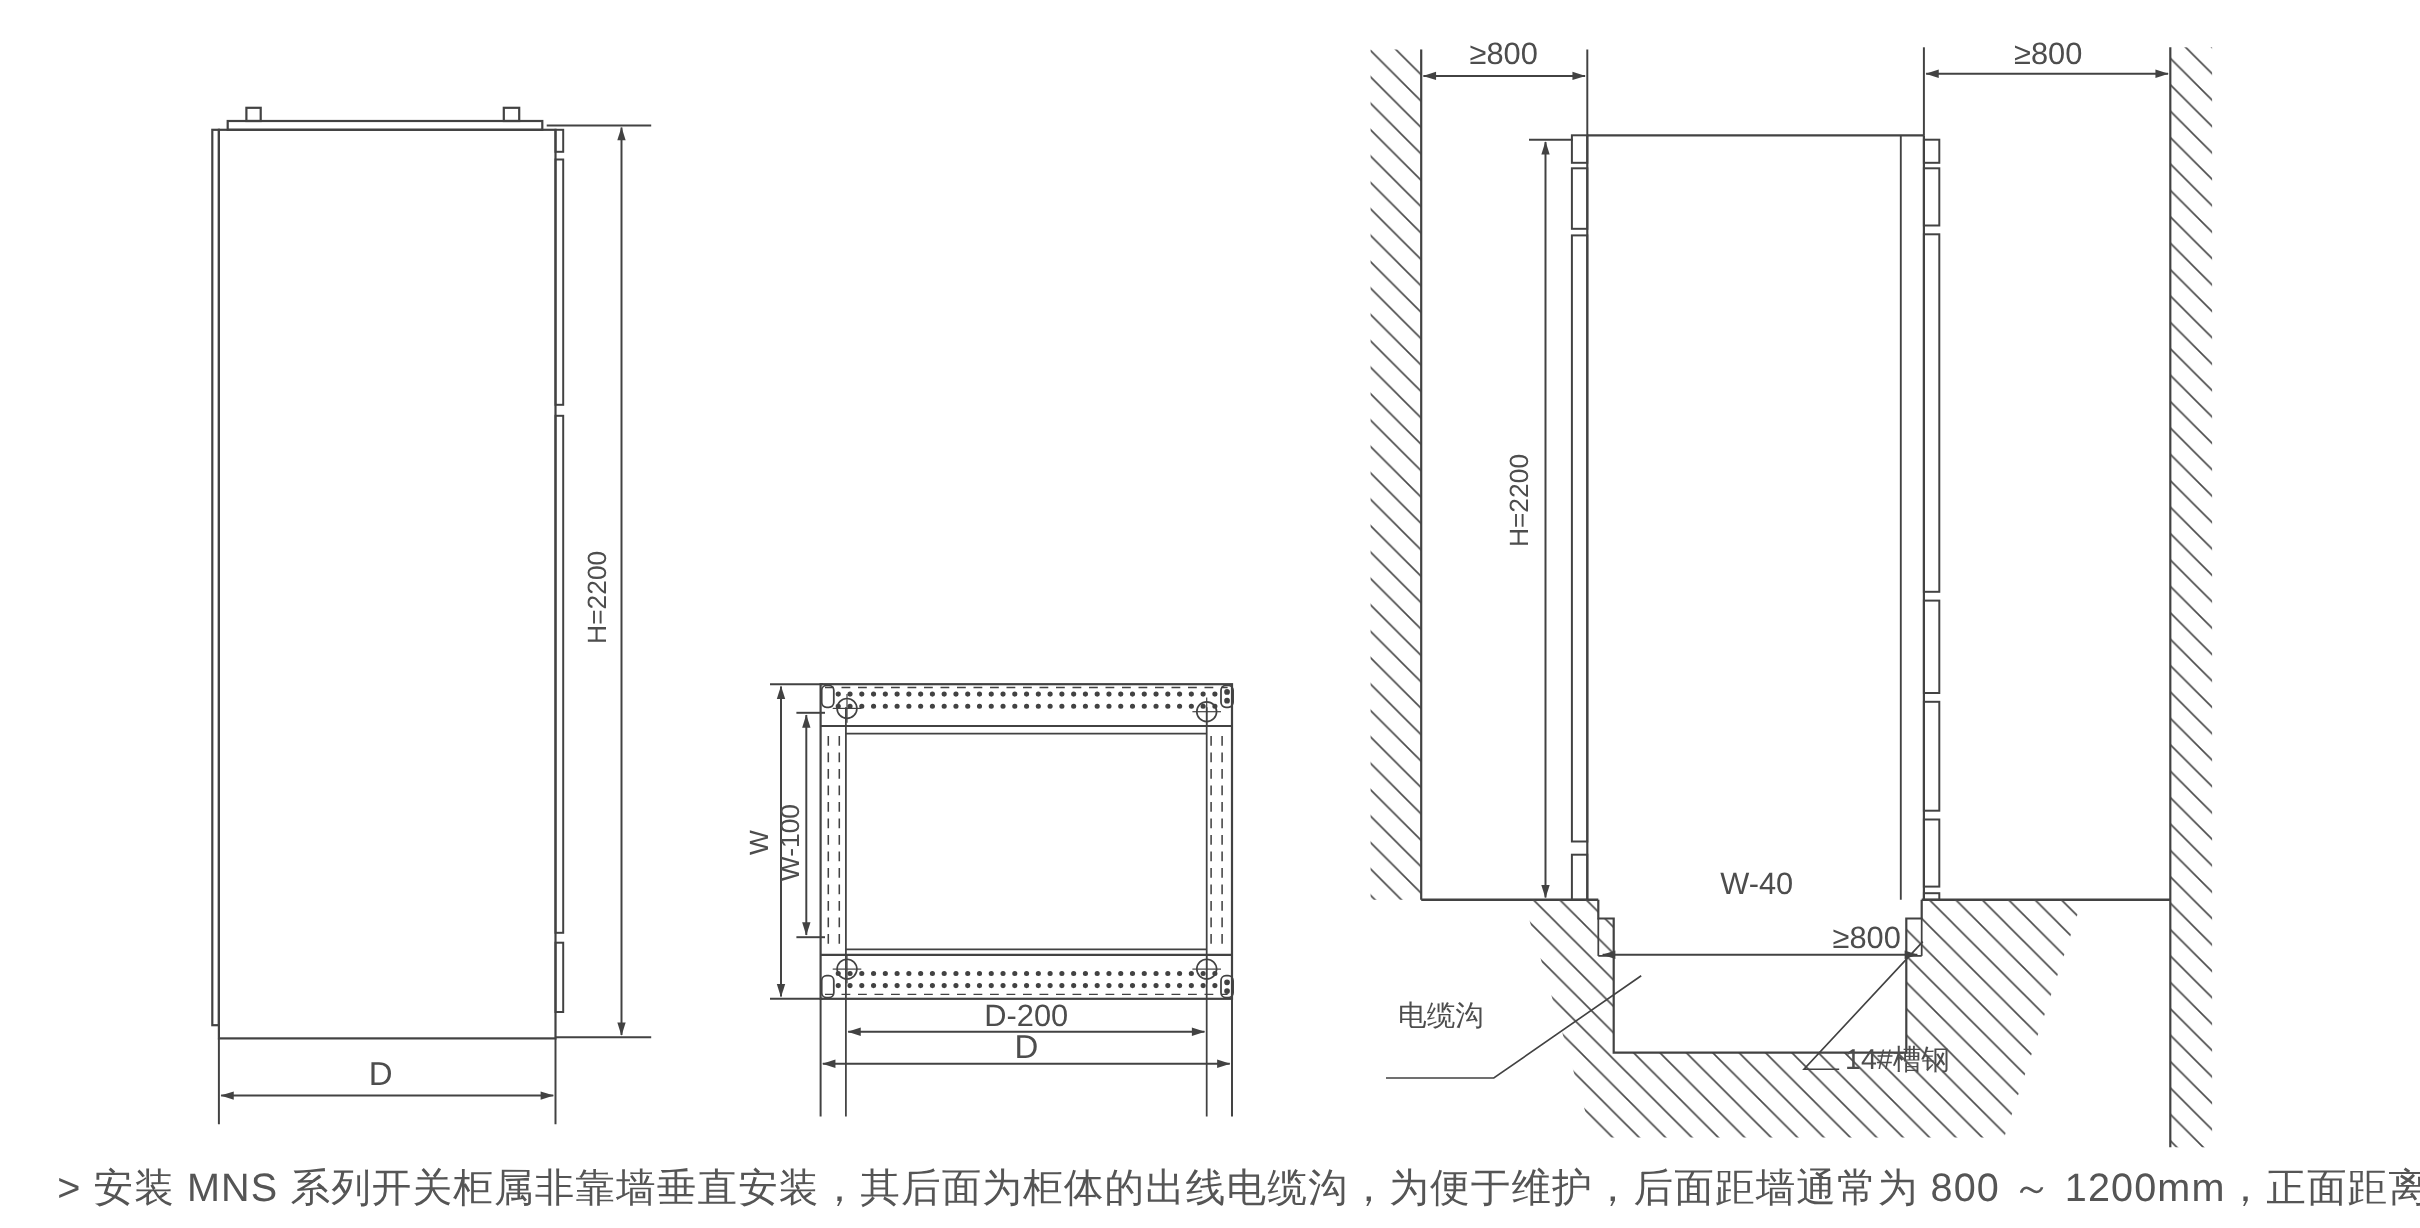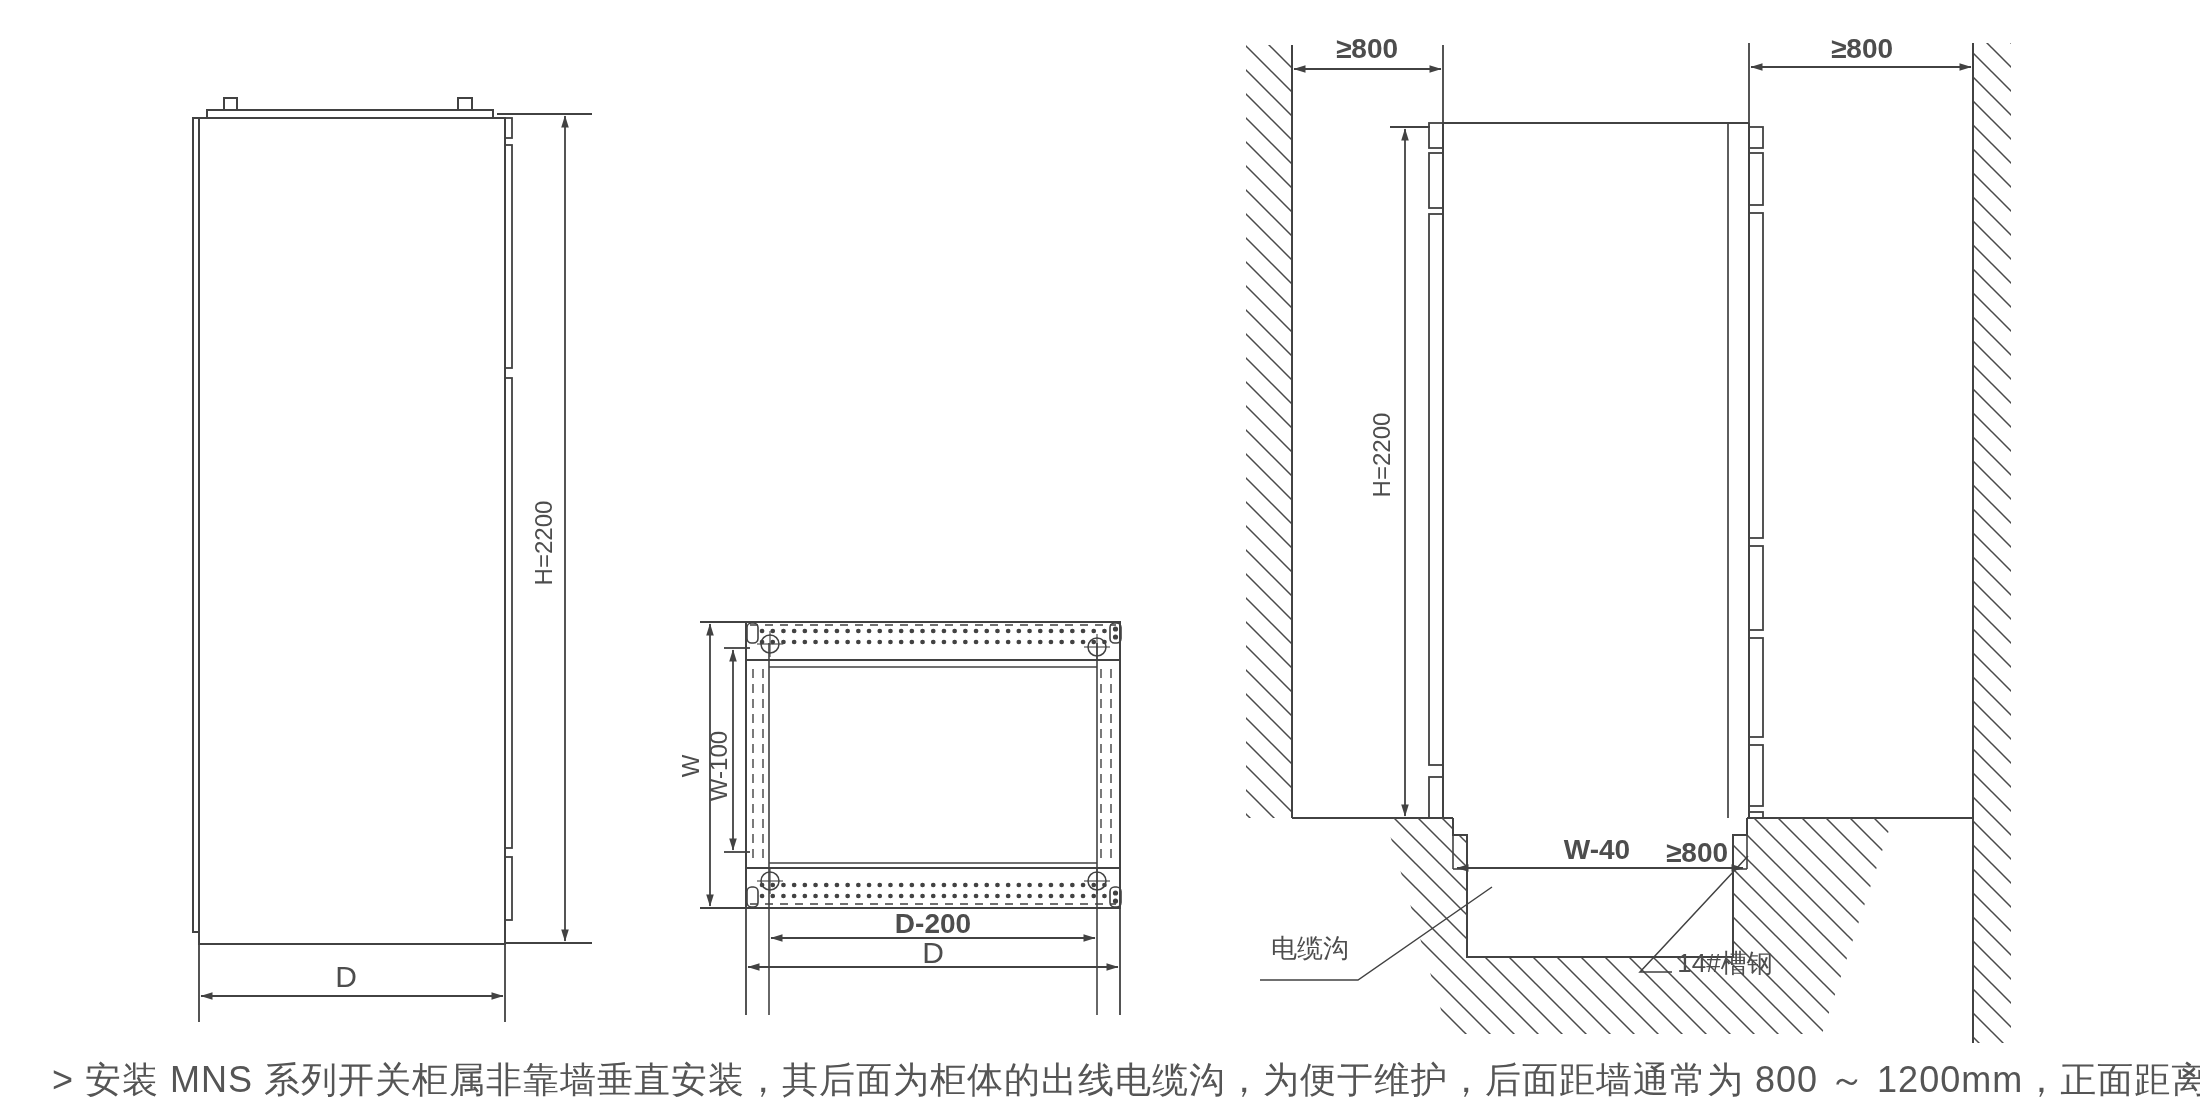--- a/index.html
+++ b/index.html
@@ -2,21 +2,21 @@
 <html><head>
 <meta charset="utf-8">
 <style>
   html,body{margin:0;padding:0;background:#ffffff;}
   #canvas{position:relative;width:2200px;height:1116px;background:#ffffff;overflow:hidden;
           font-family:"Liberation Sans", sans-serif;}
   svg{position:absolute;left:0;top:0;}
   .lbl{position:absolute;transform:translate(-50%,-50%);color:#4d4d4d;white-space:nowrap;
        font-family:"Liberation Sans", sans-serif;}
   .rot{transform:translate(-50%,-50%) rotate(-90deg);}
-  .dim{font-size:28px;font-weight:bold;}
+  .dim{font-size:28px;}
   .dimbig{font-size:30px;}
   .dimrot{font-size:24px;}
   .cjk{font-size:26px;}
   .note{position:absolute;left:52px;top:1056px;transform:none;font-size:36px;color:#555555;
         letter-spacing:1px;white-space:nowrap;}
 </style>
 </head>
 <body>
 
 <div id="canvas">
@@ -215,19 +215,19 @@
 <div class="lbl dimbig" style="left:346px;top:977px;">D</div>
 
 <div class="lbl rot dimrot" style="left:691px;top:766px;">W</div>
 <div class="lbl rot dimrot" style="left:719px;top:766px;">W-100</div>
 <div class="lbl dim" style="left:933px;top:924px;">D-200</div>
 <div class="lbl dimbig" style="left:933px;top:953px;">D</div>
 
 <div class="lbl dim" style="left:1367px;top:49px;">≥800</div>
 <div class="lbl dim" style="left:1862px;top:49px;">≥800</div>
 <div class="lbl rot dimrot" style="left:1382px;top:455px;">H=2200</div>
-<div class="lbl dim" style="left:1597px;top:850px;">W-40</div>
+<div class="lbl dim" style="left:1597px;top:804px;">W-40</div>
 <div class="lbl dim" style="left:1697px;top:853px;">≥800</div>
-<div class="lbl cjk" style="left:1310px;top:948px;">电缆沟</div>
+<div class="lbl cjk" style="left:1310px;top:923px;">电缆沟</div>
 <div class="lbl cjk" style="left:1725px;top:963px;">14#槽钢</div>
 
 <div class="note">&gt; 安装 MNS 系列开关柜属非靠墙垂直安装，其后面为柜体的出线电缆沟，为便于维护，后面距墙通常为 800 ～ 1200mm，正面距离安装。</div>
 </div>
 
 </body></html>

